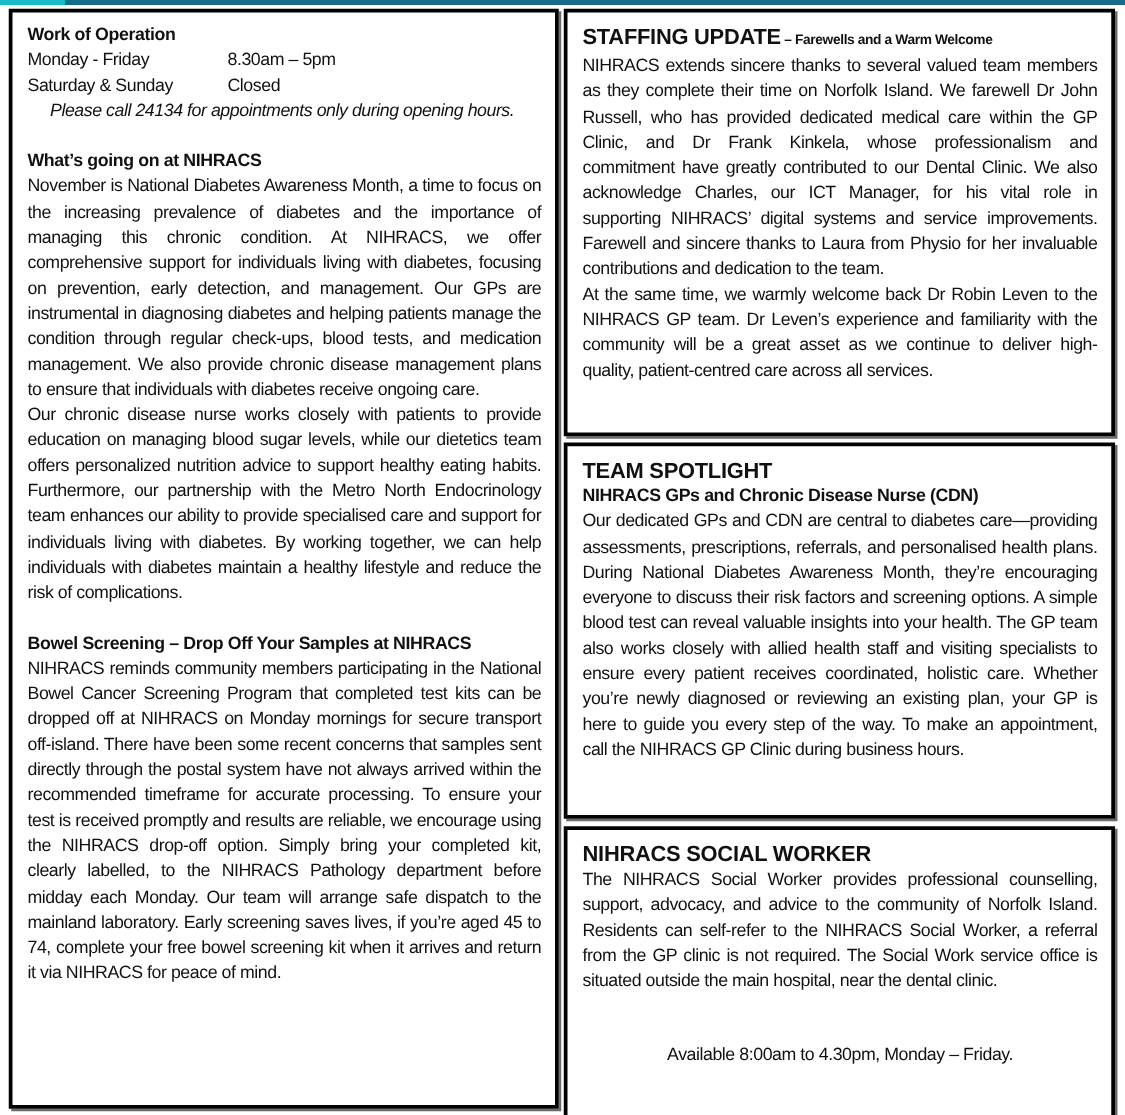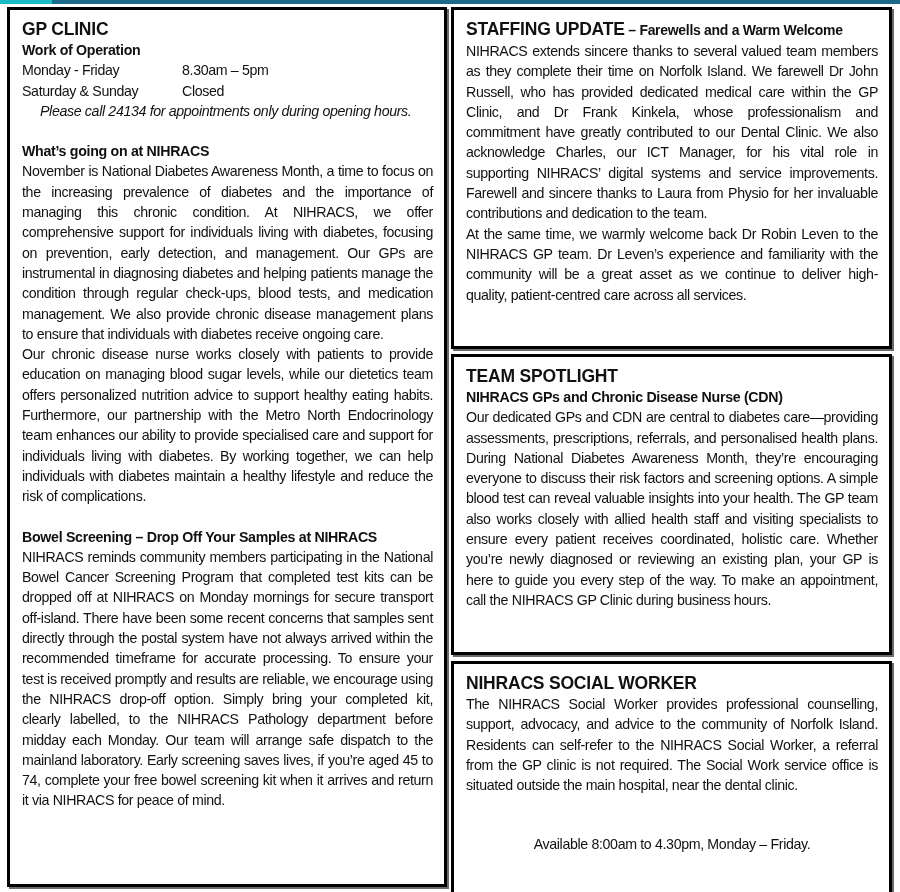--- a/index.html
+++ b/index.html
@@ -11,41 +11,40 @@
   .topbar .accent { position: absolute; left: 0; top: 0; width: 52px; height: 4px; background: #19bcc6; }
   .box {
     position: absolute; border: 3px solid #000; box-sizing: border-box; background: #fff;
     box-shadow: 2px 2px 0 #6b6b6b;
     padding: 8px 11px 0 12px;
     font-size: 14.2px; line-height: 20.3px; letter-spacing: -0.35px;
   }
   .box p { margin: 0; text-align: justify; }
   .h1 { font-weight: bold; font-size: 17.5px; line-height: 22px; letter-spacing: -0.2px; margin: 0; }
   .h2 { font-weight: bold; margin: 0; letter-spacing: -0.3px; }
-  .h1 .sub { font-size: 14px; letter-spacing: -0.3px; }
+  .h1 .sub { font-size: 11px; letter-spacing: -0.3px; }
   .hours { display: flex; }
   .hours .day { width: 160px; }
   .italic-center { font-style: italic; text-align: left; }
   .gap { height: 20px; }
   .center { text-align: center; margin-top: 39px; }
   a.email { color: #1d4ed8; text-decoration: underline; }
   #box-gp { left: 7px; top: 7px; width: 440px; height: 880px; }
   #box-staff { left: 451px; top: 7px; width: 441px; height: 342px; }
   #box-team { left: 451px; top: 354px; width: 441px; height: 301px; }
   #box-social { left: 451px; top: 661px; width: 441px; height: 258px; }
 </style>
 </head>
 <body>
 
 <div class="topbar">
   <div class="accent"></div>
 </div>
 
 <div class="box" id="box-gp">
-  <div class="h1">GP CLINIC</div>
   <div class="h2">Work of Operation</div>
   <div class="hours">
     <span class="day">Monday - Friday</span>
     <span>8.30am – 5pm</span>
   </div>
   <div class="hours">
     <span class="day">Saturday &amp; Sunday</span>
     <span>Closed</span>
   </div>
   <div class="italic-center" style="padding:0 18px;">Please call 24134 for appointments only during opening hours.</div>

